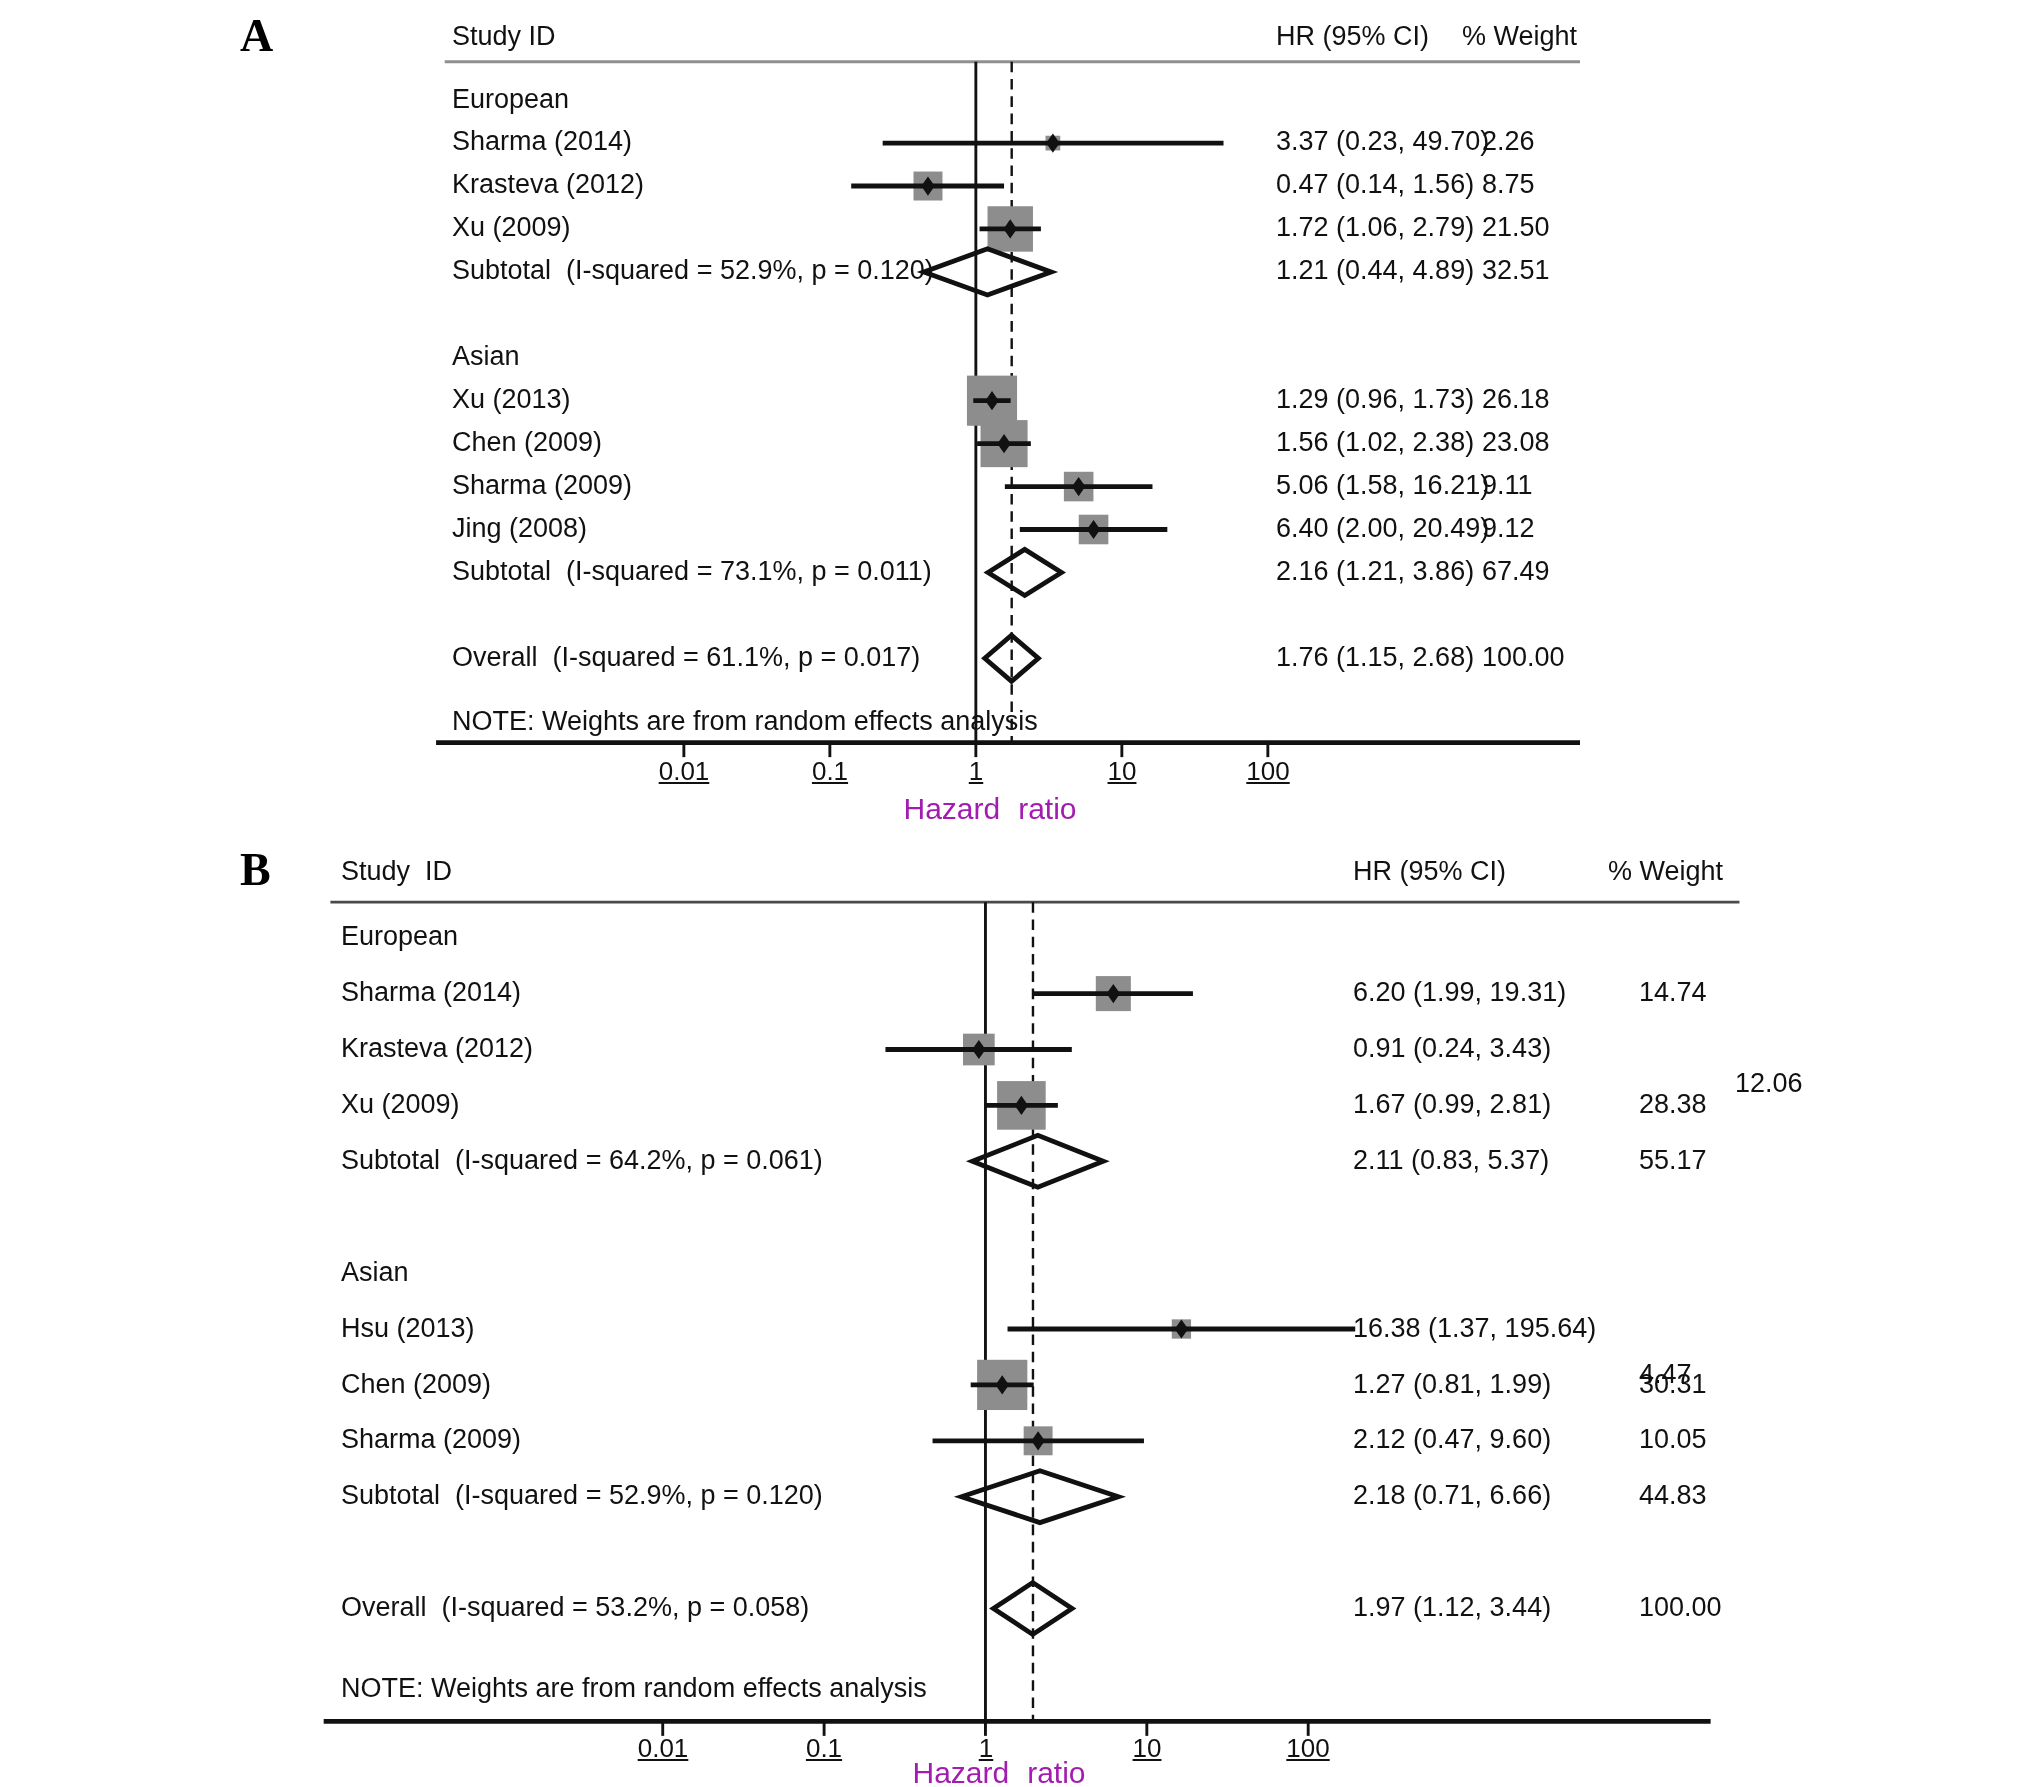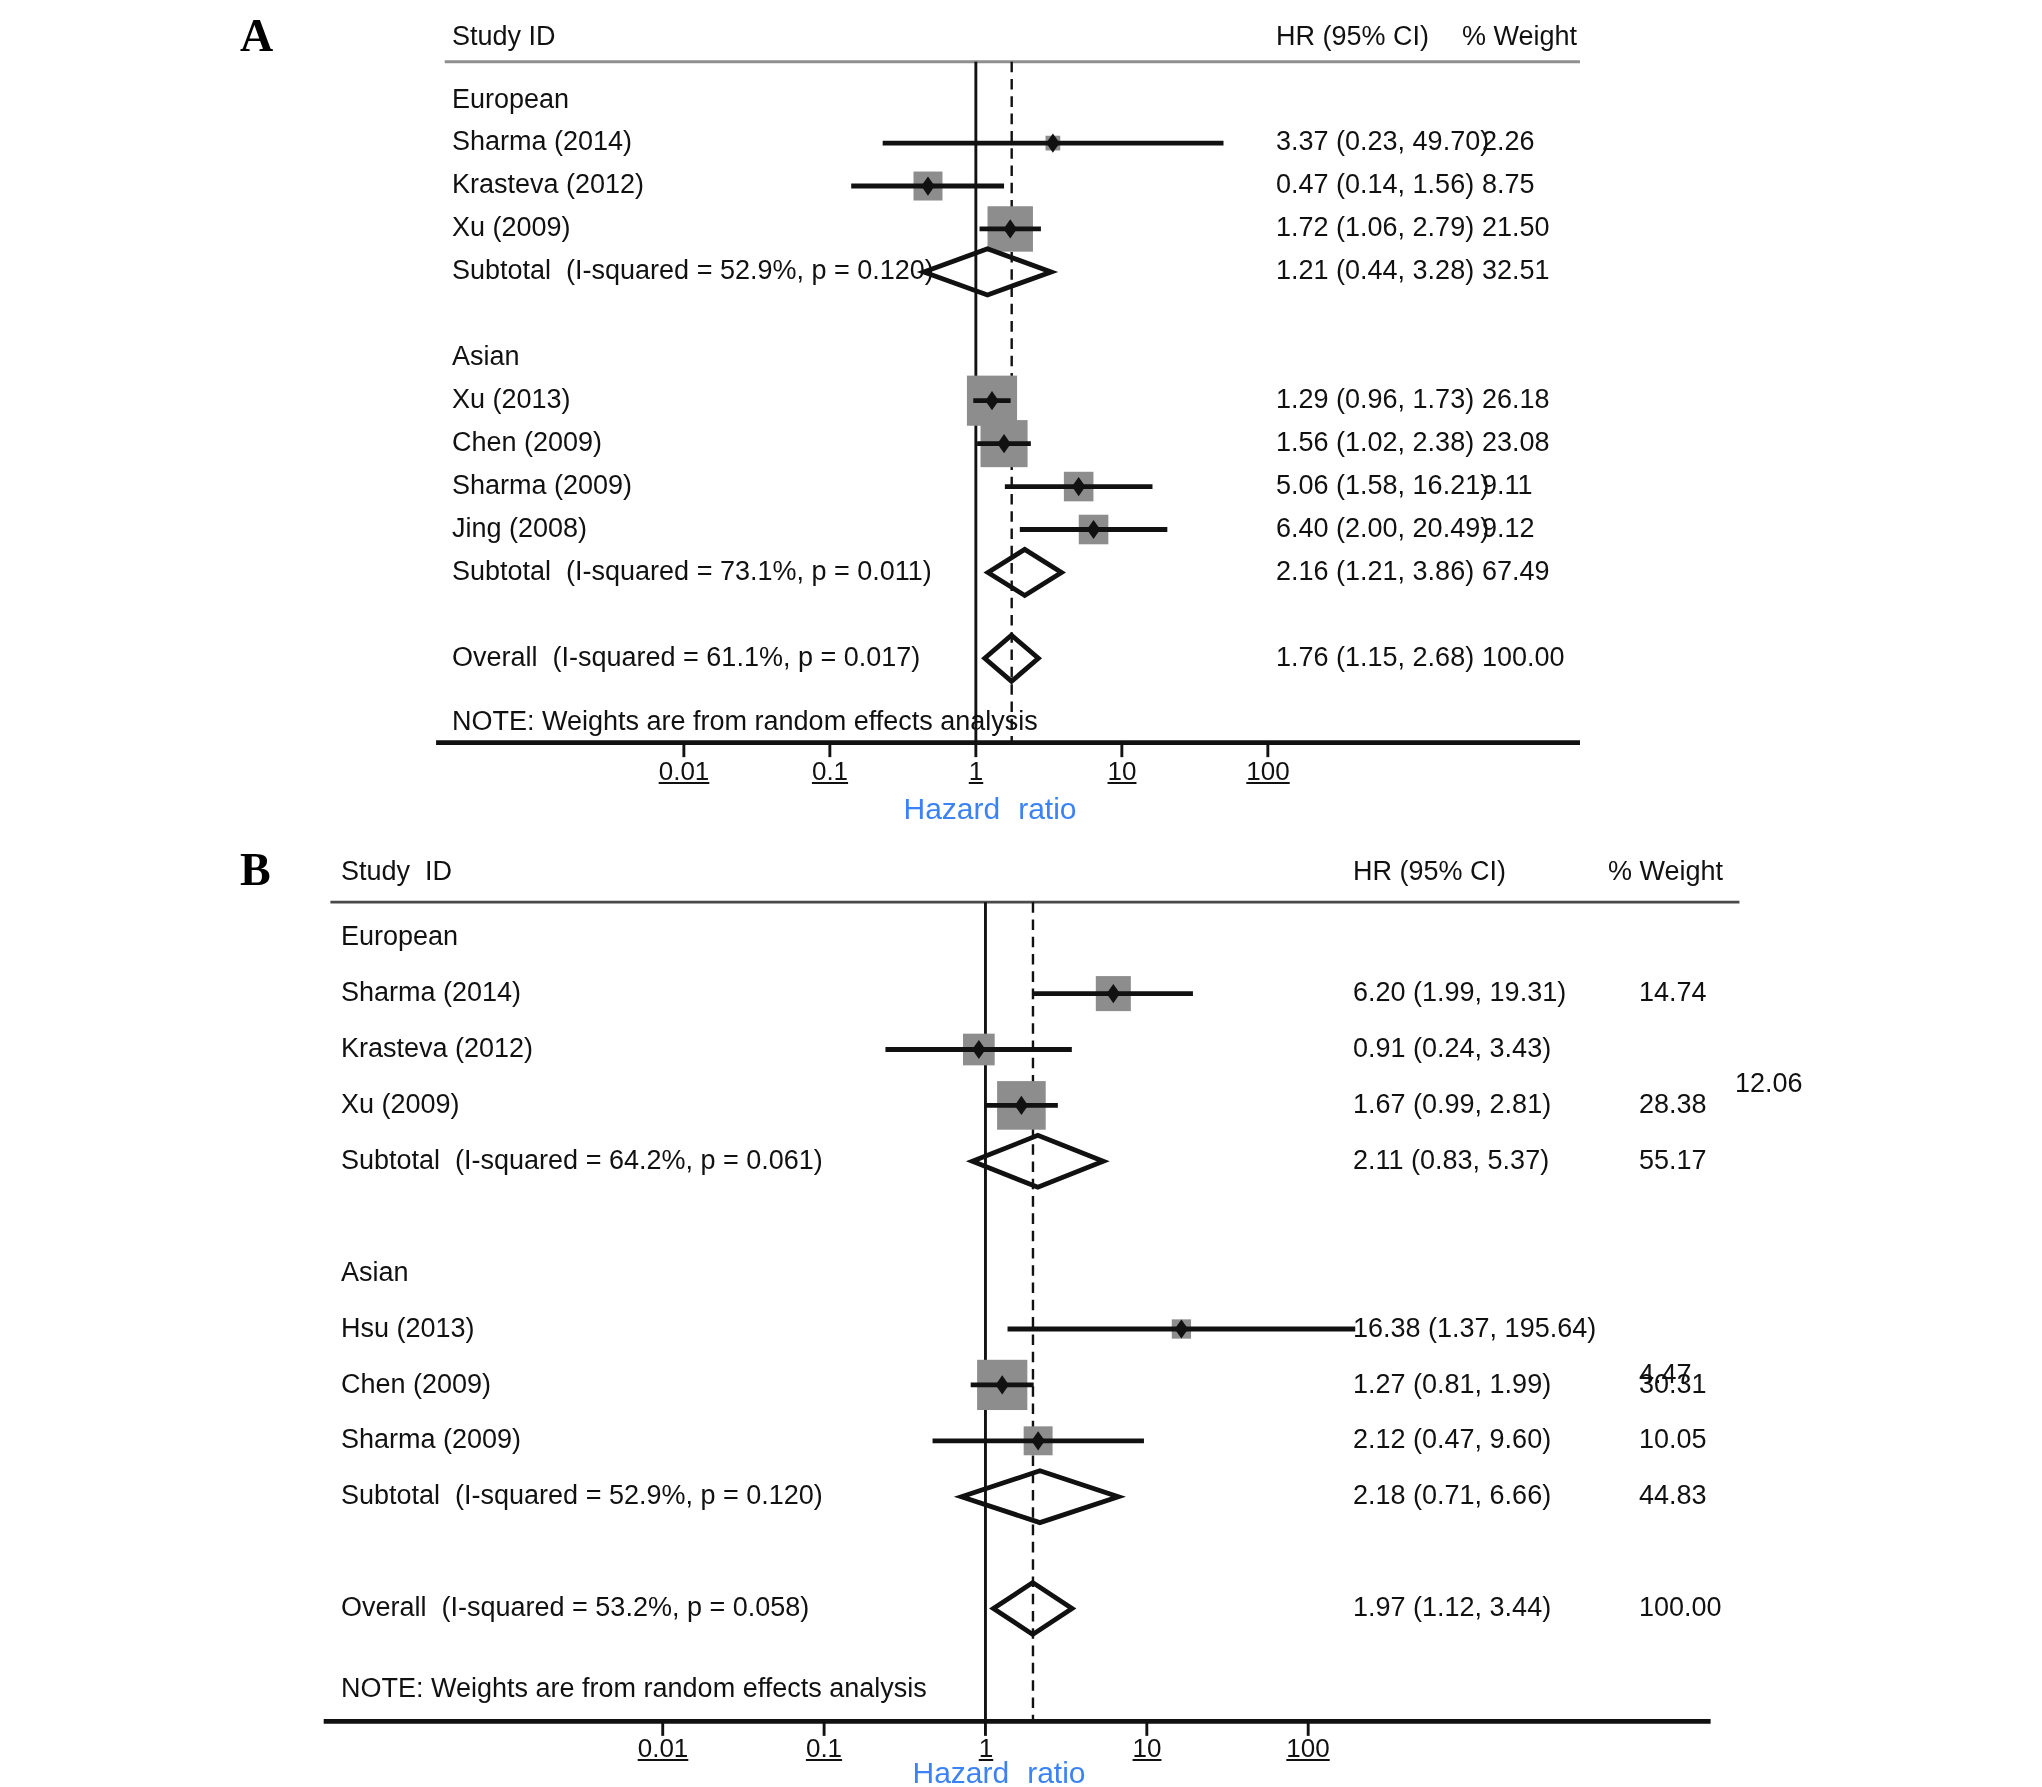--- a/index.html
+++ b/index.html
@@ -4,21 +4,21 @@
 <style>
   html,body{margin:0;padding:0;background:#ffffff;}
   body{width:2042px;height:1788px;position:relative;overflow:hidden;
        font-family:"Liberation Sans",sans-serif;color:#111;}
   #canvas{position:absolute;left:0;top:0;width:2042px;height:1788px;background:#fff;}
   #plot-svg{position:absolute;left:0;top:0;}
   .txt{position:absolute;font-size:27px;line-height:1;color:#111;white-space:pre;}
   .small{font-size:26px;text-decoration:underline;}
   .letter{position:absolute;font-family:"Liberation Serif",serif;font-weight:700;
           font-size:46px;line-height:1;color:#000;white-space:pre;}
-  .xlabel{position:absolute;font-size:30px;line-height:1;color:#3b82f6;white-space:pre;
+  .xlabel{position:absolute;font-size:30px;line-height:1;color:#a21caf;white-space:pre;
           word-spacing:9.6px;}
   .center{transform:translateX(-50%);}
 </style>
 </head>
 <body>
 
 <div id="canvas">
   <svg id="plot-svg" width="2042" height="1788" viewBox="0 0 2126 1861">
       <line x1="463" y1="64" x2="1645" y2="64" stroke="#8f8f8f" stroke-width="3"></line>
       <line x1="1016" y1="64" x2="1016" y2="773" stroke="#111" stroke-width="3"></line>
@@ -94,21 +94,21 @@
     <div class="txt" style="left: 452px; top: 128px;">Sharma (2014)</div>
     <div class="txt" style="left: 1276px; top: 128px;">3.37 (0.23, 49.70)</div>
     <div class="txt" style="left: 1482px; top: 128px;">2.26</div>
     <div class="txt" style="left: 452px; top: 171px;">Krasteva (2012)</div>
     <div class="txt" style="left: 1276px; top: 171px;">0.47 (0.14, 1.56)</div>
     <div class="txt" style="left: 1482px; top: 171px;">8.75</div>
     <div class="txt" style="left: 452px; top: 214px;">Xu (2009)</div>
     <div class="txt" style="left: 1276px; top: 214px;">1.72 (1.06, 2.79)</div>
     <div class="txt" style="left: 1482px; top: 214px;">21.50</div>
     <div class="txt" style="left: 452px; top: 257px;">Subtotal  (I-squared = 52.9%, p = 0.120)</div>
-    <div class="txt" style="left: 1276px; top: 257px;">1.21 (0.44, 3.28)</div>
+    <div class="txt" style="left: 1276px; top: 257px;">1.21 (0.44, 4.89)</div>
     <div class="txt" style="left: 1482px; top: 257px;">32.51</div>
     <div class="txt" style="left: 452px; top: 343px;">Asian</div>
     <div class="txt" style="left: 452px; top: 386px;">Xu (2013)</div>
     <div class="txt" style="left: 1276px; top: 386px;">1.29 (0.96, 1.73)</div>
     <div class="txt" style="left: 1482px; top: 386px;">26.18</div>
     <div class="txt" style="left: 452px; top: 429px;">Chen (2009)</div>
     <div class="txt" style="left: 1276px; top: 429px;">1.56 (1.02, 2.38)</div>
     <div class="txt" style="left: 1482px; top: 429px;">23.08</div>
     <div class="txt" style="left: 452px; top: 472px;">Sharma (2009)</div>
     <div class="txt" style="left: 1276px; top: 472px;">5.06 (1.58, 16.21)</div>

